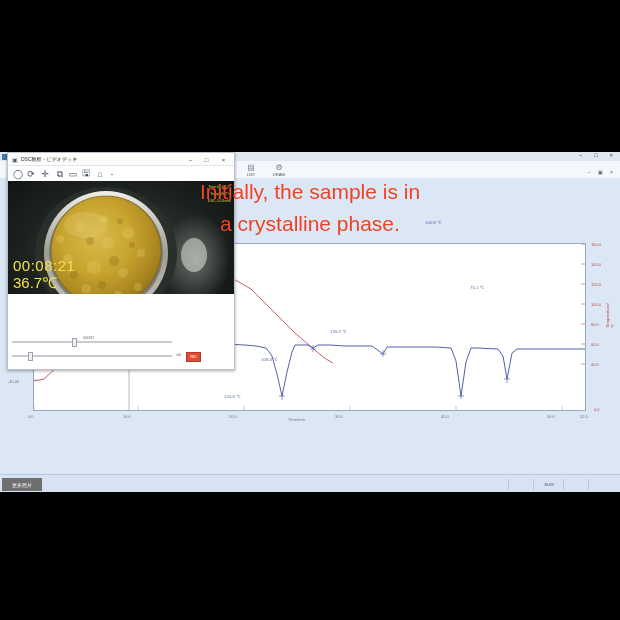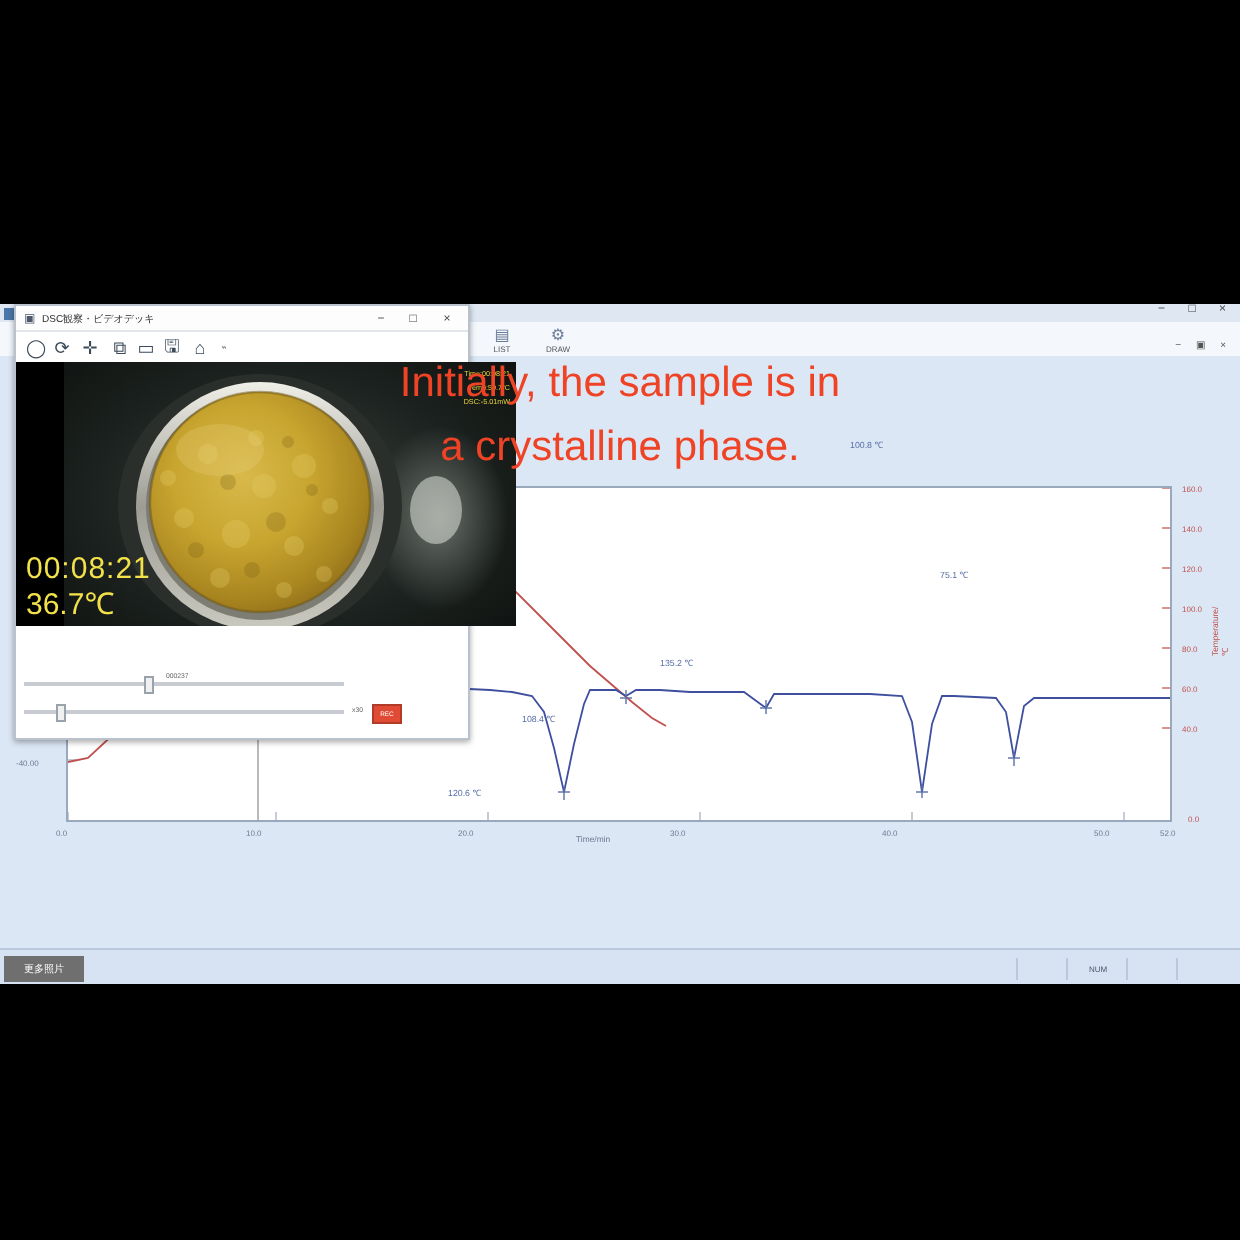--- a/index.html
+++ b/index.html
@@ -37,21 +37,21 @@
   .sbcell{position:absolute;top:4px;height:11px;border-left:1px solid #b9c8dc;font-size:4px;color:#4a5668;display:flex;align-items:center;justify-content:center;}
 
   
   .vid{position:absolute;left:7px;top:152px;width:228px;height:218px;background:#fff;border:1px solid #b9c2cc;box-shadow:0 1px 3px rgba(0,0,0,.35);box-sizing:border-box;}
   .vid-title{position:absolute;left:0;top:0;width:100%;height:13px;background:#fdfdfd;border-bottom:1px solid #e2e6ea;box-sizing:border-box;}
   .vid-title .vicon{position:absolute;left:4px;top:3.5px;width:6px;height:6px;color:#4a5a6a;font-size:6px;line-height:6px;}
   .vid-title .vt{position:absolute;left:13px;top:3px;font-size:5px;color:#2b2b2b;white-space:nowrap;}
   .vbtn{position:absolute;top:2px;width:15px;height:10px;font-size:6px;color:#444;display:flex;align-items:center;justify-content:center;}
   .vid-tools{position:absolute;left:0;top:13px;width:100%;height:15px;background:#fff;border-bottom:1px solid #e7eaee;}
   .tool{position:absolute;top:2.5px;width:12px;height:11px;display:flex;align-items:center;justify-content:center;font-size:9px;color:#3b4a5a;}
-  .vid-img{position:absolute;left:0;top:28px;width:226px;height:132px;overflow:hidden;background:#000000;padding-left:24px;}
+  .vid-img{position:absolute;left:0;top:28px;width:226px;height:113px;overflow:hidden;background:#1d4ed8;}
   .ovl{position:absolute;right:3px;font-size:3.6px;color:#e8d43a;white-space:nowrap;font-family:"Liberation Sans",sans-serif;}
   .timer{position:absolute;left:5px;bottom:20px;font-size:15px;color:#f2e14a;font-family:"Liberation Sans",sans-serif;letter-spacing:0.5px;}
   .temp{position:absolute;left:5px;bottom:2px;font-size:15px;color:#f2e14a;font-family:"Liberation Sans",sans-serif;}
   .vid-bottom{position:absolute;left:0;top:179px;width:226px;height:37px;background:#fff;}
   .slidelbl{position:absolute;font-size:3.4px;color:#666;}
   .slider{position:absolute;height:1.5px;background:#c8ccd2;}
   .knob{position:absolute;width:3px;height:7px;background:#f0f0f0;border:1px solid #9aa2ac;}
   .recbtn{position:absolute;width:13px;height:8px;background:#e04b35;color:#fff;font-size:3.2px;display:flex;align-items:center;justify-content:center;border:1px solid #b23a28;}
 
   

